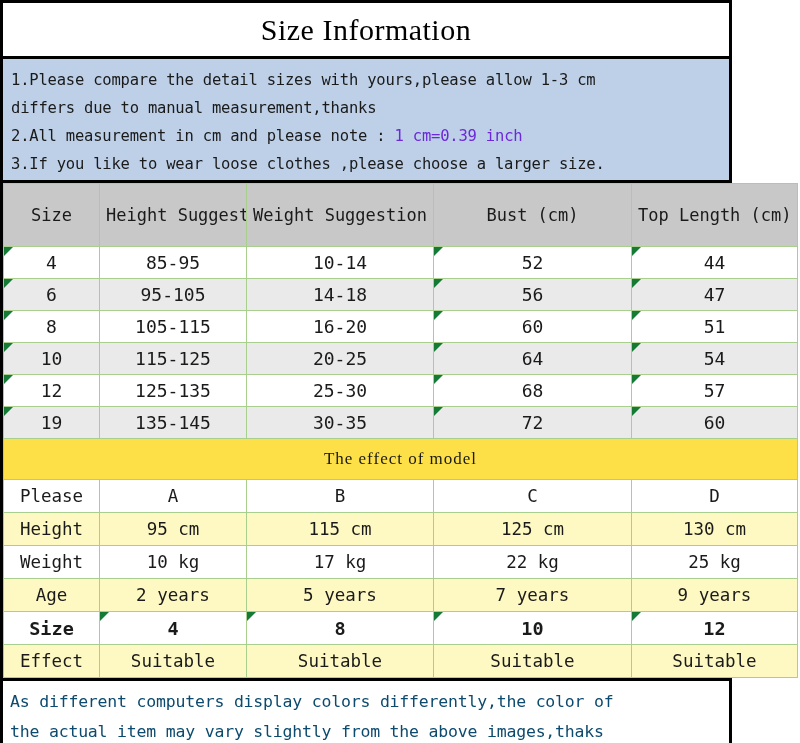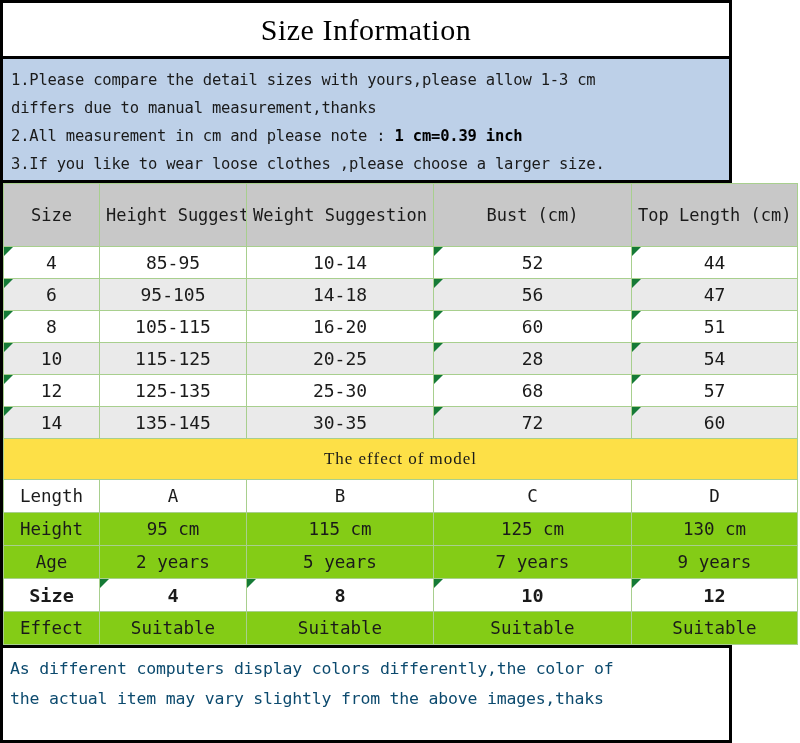--- a/index.html
+++ b/index.html
@@ -52,22 +52,22 @@
     padding: 7px 12px 0 8px;
   }
   .notice-line {
     font-size: 15.5px;
     line-height: 28px;
     white-space: nowrap;
     color: #1a1a1a;
     letter-spacing: -0.2px;
   }
   .red-note {
-    color: #000000;
-    font-weight: bold;
+    color: #6d28d9;
+    font-weight: normal;
   }
 
   
   table.grid {
     border-collapse: collapse;
     table-layout: fixed;
     width: 100%;
   }
   table.grid td, table.grid th {
     border: 1px solid #a8cf8e;
@@ -142,21 +142,21 @@
     color: #1a1a1a;
   }
 
   
   tr.model td {
     height: 32px;
     font-size: 17.5px;
     background: #ffffff;
   }
   tr.model.alt td {
-    background: #84cc16;
+    background: #fef9c3;
   }
   tr.model.bold td {
     font-weight: bold;
     font-size: 18.5px;
   }
 
   
   .footer {
     box-sizing: border-box;
     flex: 1 1 auto;
@@ -229,56 +229,63 @@
         <td class="tri">8</td>
         <td>105-115</td>
         <td>16-20</td>
         <td class="tri">60</td>
         <td class="tri">51</td>
       </tr>
       <tr class="data alt">
         <td class="tri">10</td>
         <td>115-125</td>
         <td>20-25</td>
-        <td class="tri">28</td>
+        <td class="tri">64</td>
         <td class="tri">54</td>
       </tr>
       <tr class="data">
         <td class="tri">12</td>
         <td>125-135</td>
         <td>25-30</td>
         <td class="tri">68</td>
         <td class="tri">57</td>
       </tr>
       <tr class="data alt">
-        <td class="tri">14</td>
+        <td class="tri">19</td>
         <td>135-145</td>
         <td>30-35</td>
         <td class="tri">72</td>
         <td class="tri">60</td>
       </tr>
 
       <tr class="banner">
         <td colspan="5">The effect of model</td>
       </tr>
 
       <tr class="model">
-        <td>Length</td>
+        <td>Please</td>
         <td>A</td>
         <td>B</td>
         <td>C</td>
         <td>D</td>
       </tr>
       <tr class="model alt">
         <td>Height</td>
         <td>95 cm</td>
         <td>115 cm</td>
         <td>125 cm</td>
         <td>130 cm</td>
       </tr>
+      <tr class="model">
+        <td>Weight</td>
+        <td>10 kg</td>
+        <td>17 kg</td>
+        <td>22 kg</td>
+        <td>25 kg</td>
+      </tr>
       <tr class="model alt">
         <td>Age</td>
         <td>2 years</td>
         <td>5 years</td>
         <td>7 years</td>
         <td>9 years</td>
       </tr>
       <tr class="model bold">
         <td>Size</td>
         <td class="tri">4</td>

